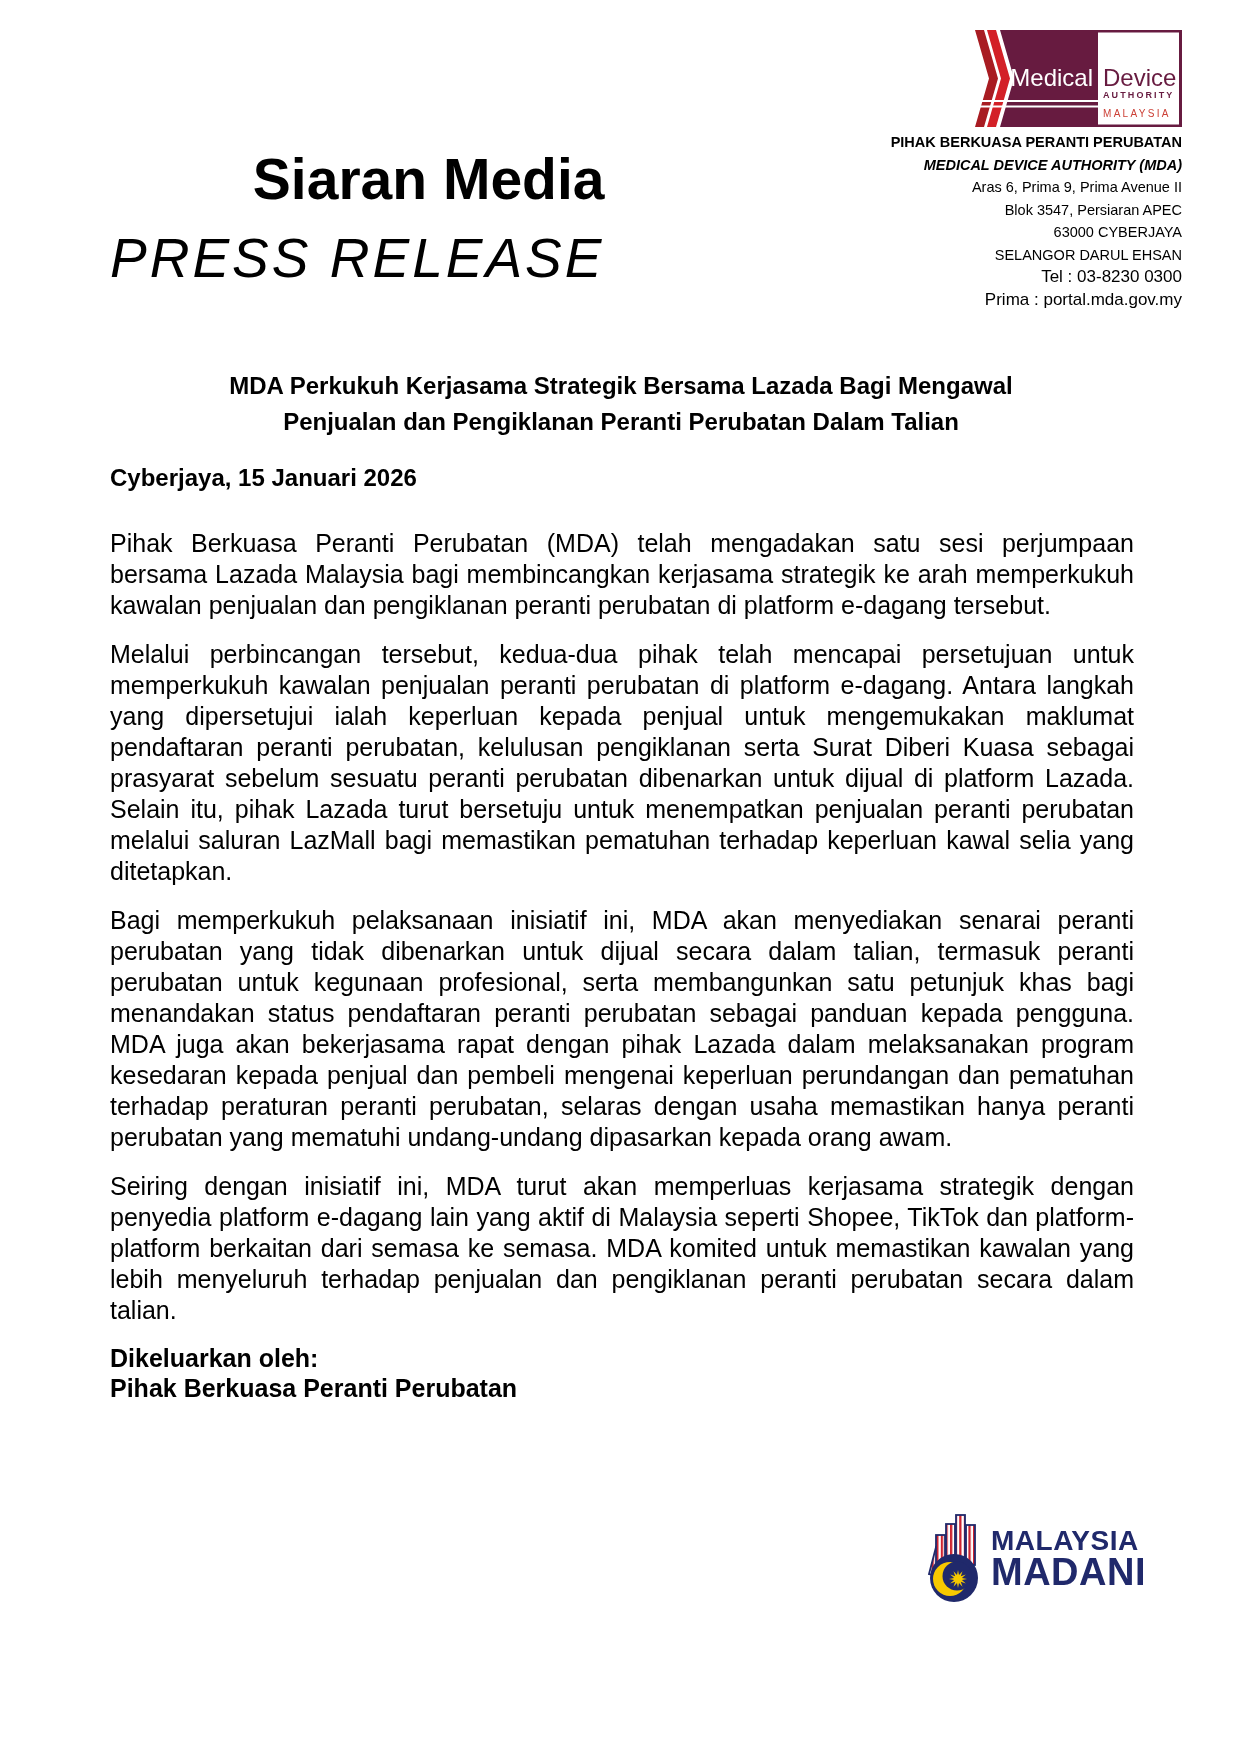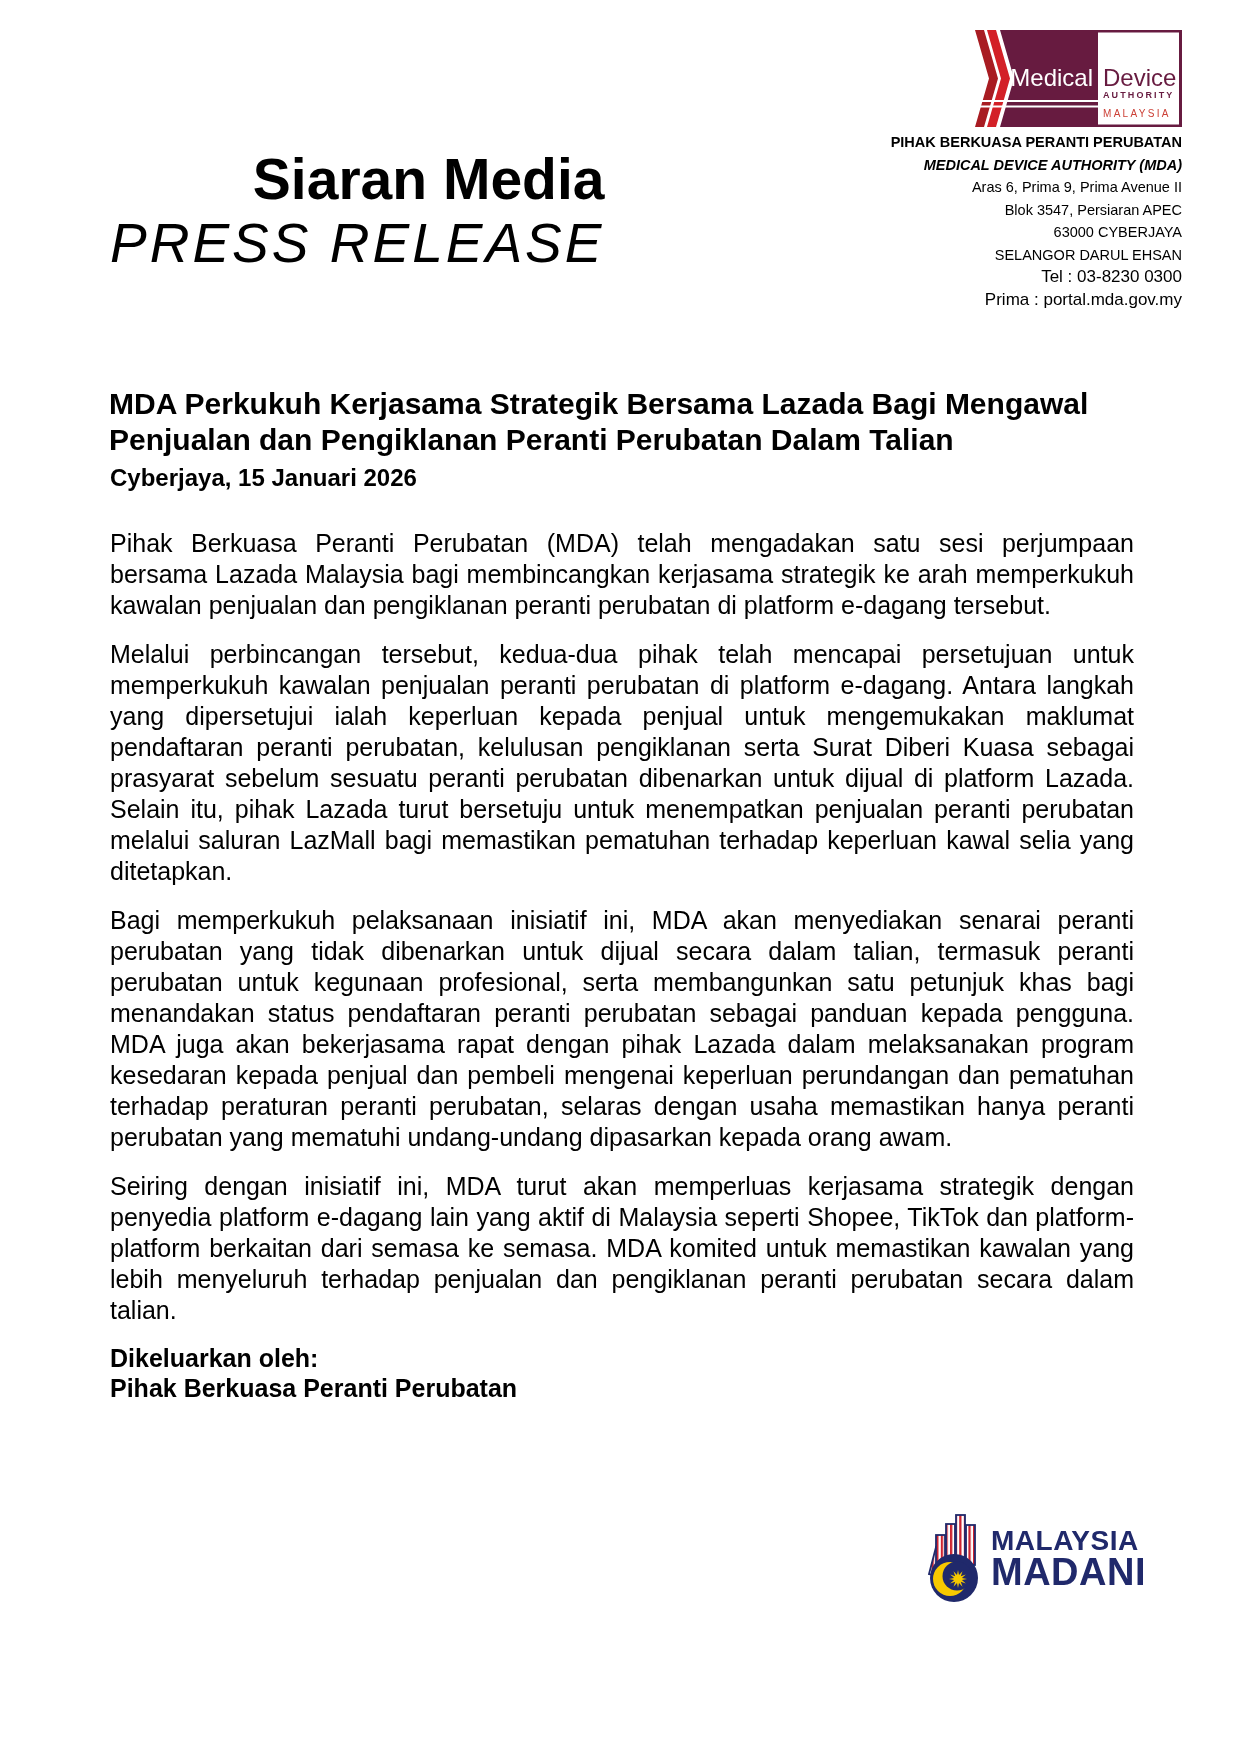--- a/index.html
+++ b/index.html
@@ -3,31 +3,31 @@
 <meta charset="utf-8">
 <style>
   html,body{margin:0;padding:0;background:#fff;}
   .page{
     position:relative;width:1241px;height:1755px;background:#fff;overflow:hidden;
     font-family:"Liberation Sans",sans-serif;color:#000;
   }
   
   .masthead{position:absolute;left:110px;top:148px;text-align:right;}
   .masthead-line1{font-size:57px;font-weight:bold;line-height:62px;letter-spacing:0;}
-  .masthead-line2{font-size:55px;font-style:italic;line-height:62px;letter-spacing:3px;margin-top:2px;}
+  .masthead-line2{font-size:55px;font-style:italic;line-height:62px;letter-spacing:3px;margin-top:17px;}
   
   .mda-logo{position:absolute;left:970px;top:30px;width:212px;height:97px;}
   
   .letterhead{position:absolute;right:59px;top:131px;text-align:right;line-height:22.5px;font-size:14.5px;}
   .lh-org-bm{font-weight:bold;}
   .lh-org-en{font-weight:bold;font-style:italic;}
   .lh-small{font-size:17px;}
   
-  .headline{position:absolute;left:109px;top:386px;width:1024px;
-    font-weight:bold;font-size:30px;line-height:36px;}
+  .headline{position:absolute;left:109px;top:368px;width:1024px;text-align:center;
+    font-weight:bold;font-size:24px;line-height:36px;}
   
   .dateline{position:absolute;left:110px;top:464px;font-size:24px;font-weight:bold;}
   
   .body-text{position:absolute;left:110px;top:528px;width:1024px;}
   .body-text p{font-size:25px;line-height:31px;text-align:justify;margin:0 0 18px 0;}
   .issued{font-weight:bold;font-size:25px;line-height:29.5px;margin-top:4px;}
   
   .madani-logo{position:absolute;left:926px;top:1512px;display:flex;align-items:center;gap:9px;}
   .madani-hand{width:56px;height:92px;}
   .madani-text{display:flex;flex-direction:column;justify-content:center;}

